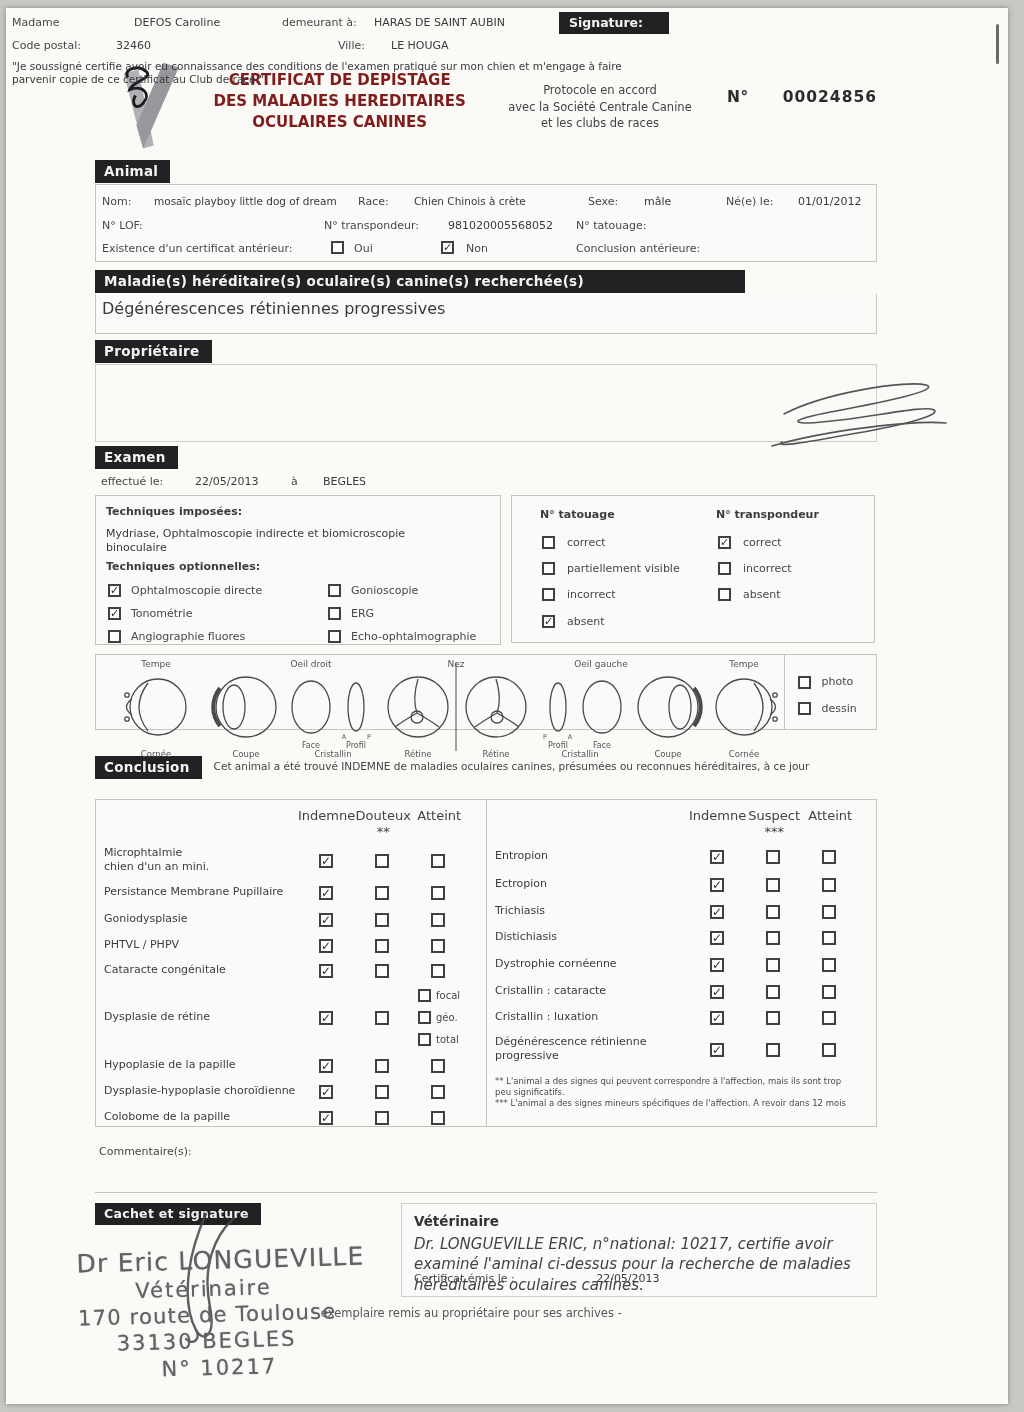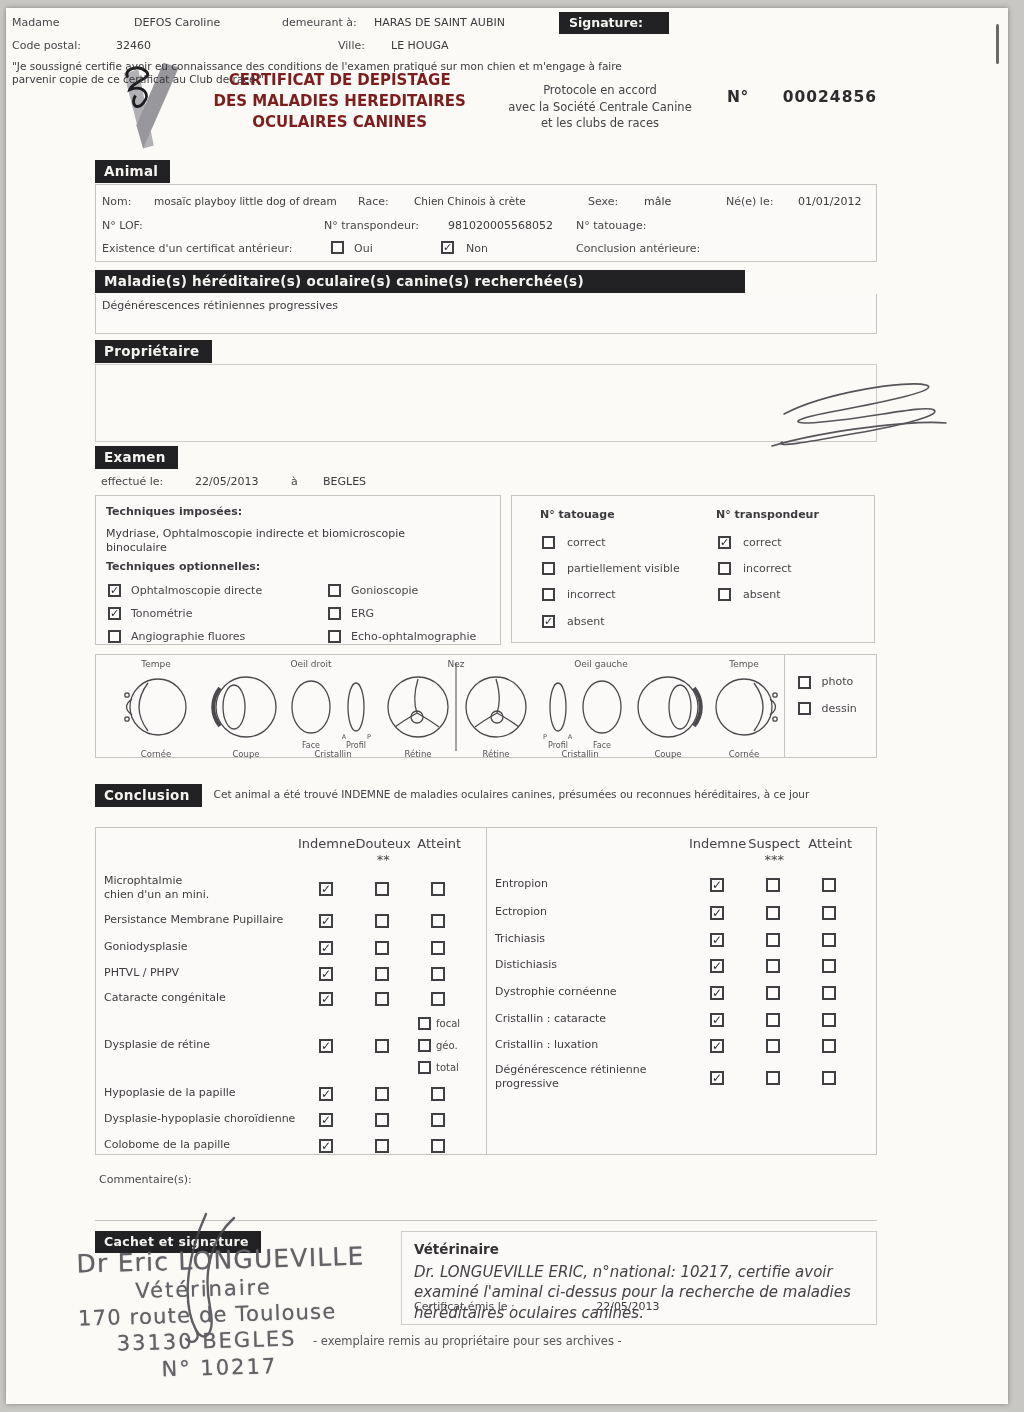--- a/index.html
+++ b/index.html
@@ -40,32 +40,32 @@
   .val { color:#3a3a3e; }
   .b { font-weight:bold; }
 
   .cb { display:inline-block; width:14px; height:14px; border:2px solid #3f3f44;
         background:#fdfdfb; font-size:12px; line-height:11px; text-align:center;
         font-weight:bold; color:#2c2c31; vertical-align:middle; }
   .cb-s { width:13px; height:13px; font-size:11px; line-height:10px; }
 
   .sec { margin-top:0; }
   .animal-box { height:78px; font-size:11px; margin-top:1px; }
-  .maladie-box { height:40px; font-size:11px; margin-top:1px;text-decoration:underline; }
+  .maladie-box { height:40px; font-size:16px; margin-top:1px;text-decoration:underline; }
   .prop-box { height:78px; font-size:11px; margin-top:1px; border:1px solid #cfcdc9; }
   .sig-bar { position:absolute; left:553px; top:4px; background:#222224; color:#f4f3f0;
              font-weight:bold; font-size:12.5px; padding:3px 26px 4px 10px; }
 
   .exam-date { position:relative; height:24px; font-size:11px; margin-top:2px; }
   .exam-flex { display:flex; margin-top:0; }
   .exam-left { width:406px; height:150px; }
   .exam-right { width:364px; height:148px; margin-left:10px; }
   .exam-left .pos, .exam-right .pos { font-size:11px; }
 
-  .schema-box { margin-top:9px; width:782px; height:104px; display:flex; }
+  .schema-box { margin-top:9px; width:782px; height:76px; display:flex; }
   .schema-right { width:92px; border-left:1px solid #c6c4c0; padding:20px 0 0 13px; }
   .schema-right .opt { margin-bottom:13px; font-size:11px; white-space:nowrap; }
   .schema-right .opt span.t { margin-left:7px; color:#47474b; }
   svg text { font-family:"DejaVu Sans", sans-serif; }
 
   .concl-head { margin-top:26px; }
   .concl-intro { display:inline-block; vertical-align:top; margin-left:12px; width:648px;
                  font-size:10.5px; line-height:1.35; padding-top:3px; color:#434347; }
   .ctable { margin-top:20px; width:782px; height:328px; border:1px solid #c6c4c0;
             display:flex; background:#fbfaf8; }
@@ -464,20 +464,24 @@
           <div class="cell"><span class="cb">✓</span></div>
           <div class="cell"><span class="cb"></span></div>
           <div class="cell"><span class="cb"></span></div>
         </div>
         <div class="crow" style="min-height:38px">
           <div class="lbl">Dégénérescence rétinienne progressive</div>
           <div class="cell"><span class="cb">✓</span></div>
           <div class="cell"><span class="cb"></span></div>
           <div class="cell"><span class="cb"></span></div>
         </div>
+        <div class="fnotes">
+          <div>** L'animal a des signes qui peuvent correspondre à l'affection, mais ils sont trop peu significatifs.</div>
+          <div>*** L'animal a des signes mineurs spécifiques de l'affection. A revoir dans 12 mois</div>
+        </div>
       </div>
     </div>
 
     <div class="comm">
       <span class="pos lab" style="left:4px; top:8px">Commentaire(s):</span>
     </div>
 
     <div class="footer">
       <span class="bar cachet-bar" style="font-size:12.5px">Cachet et signature</span>
       <div class="vet-box">

